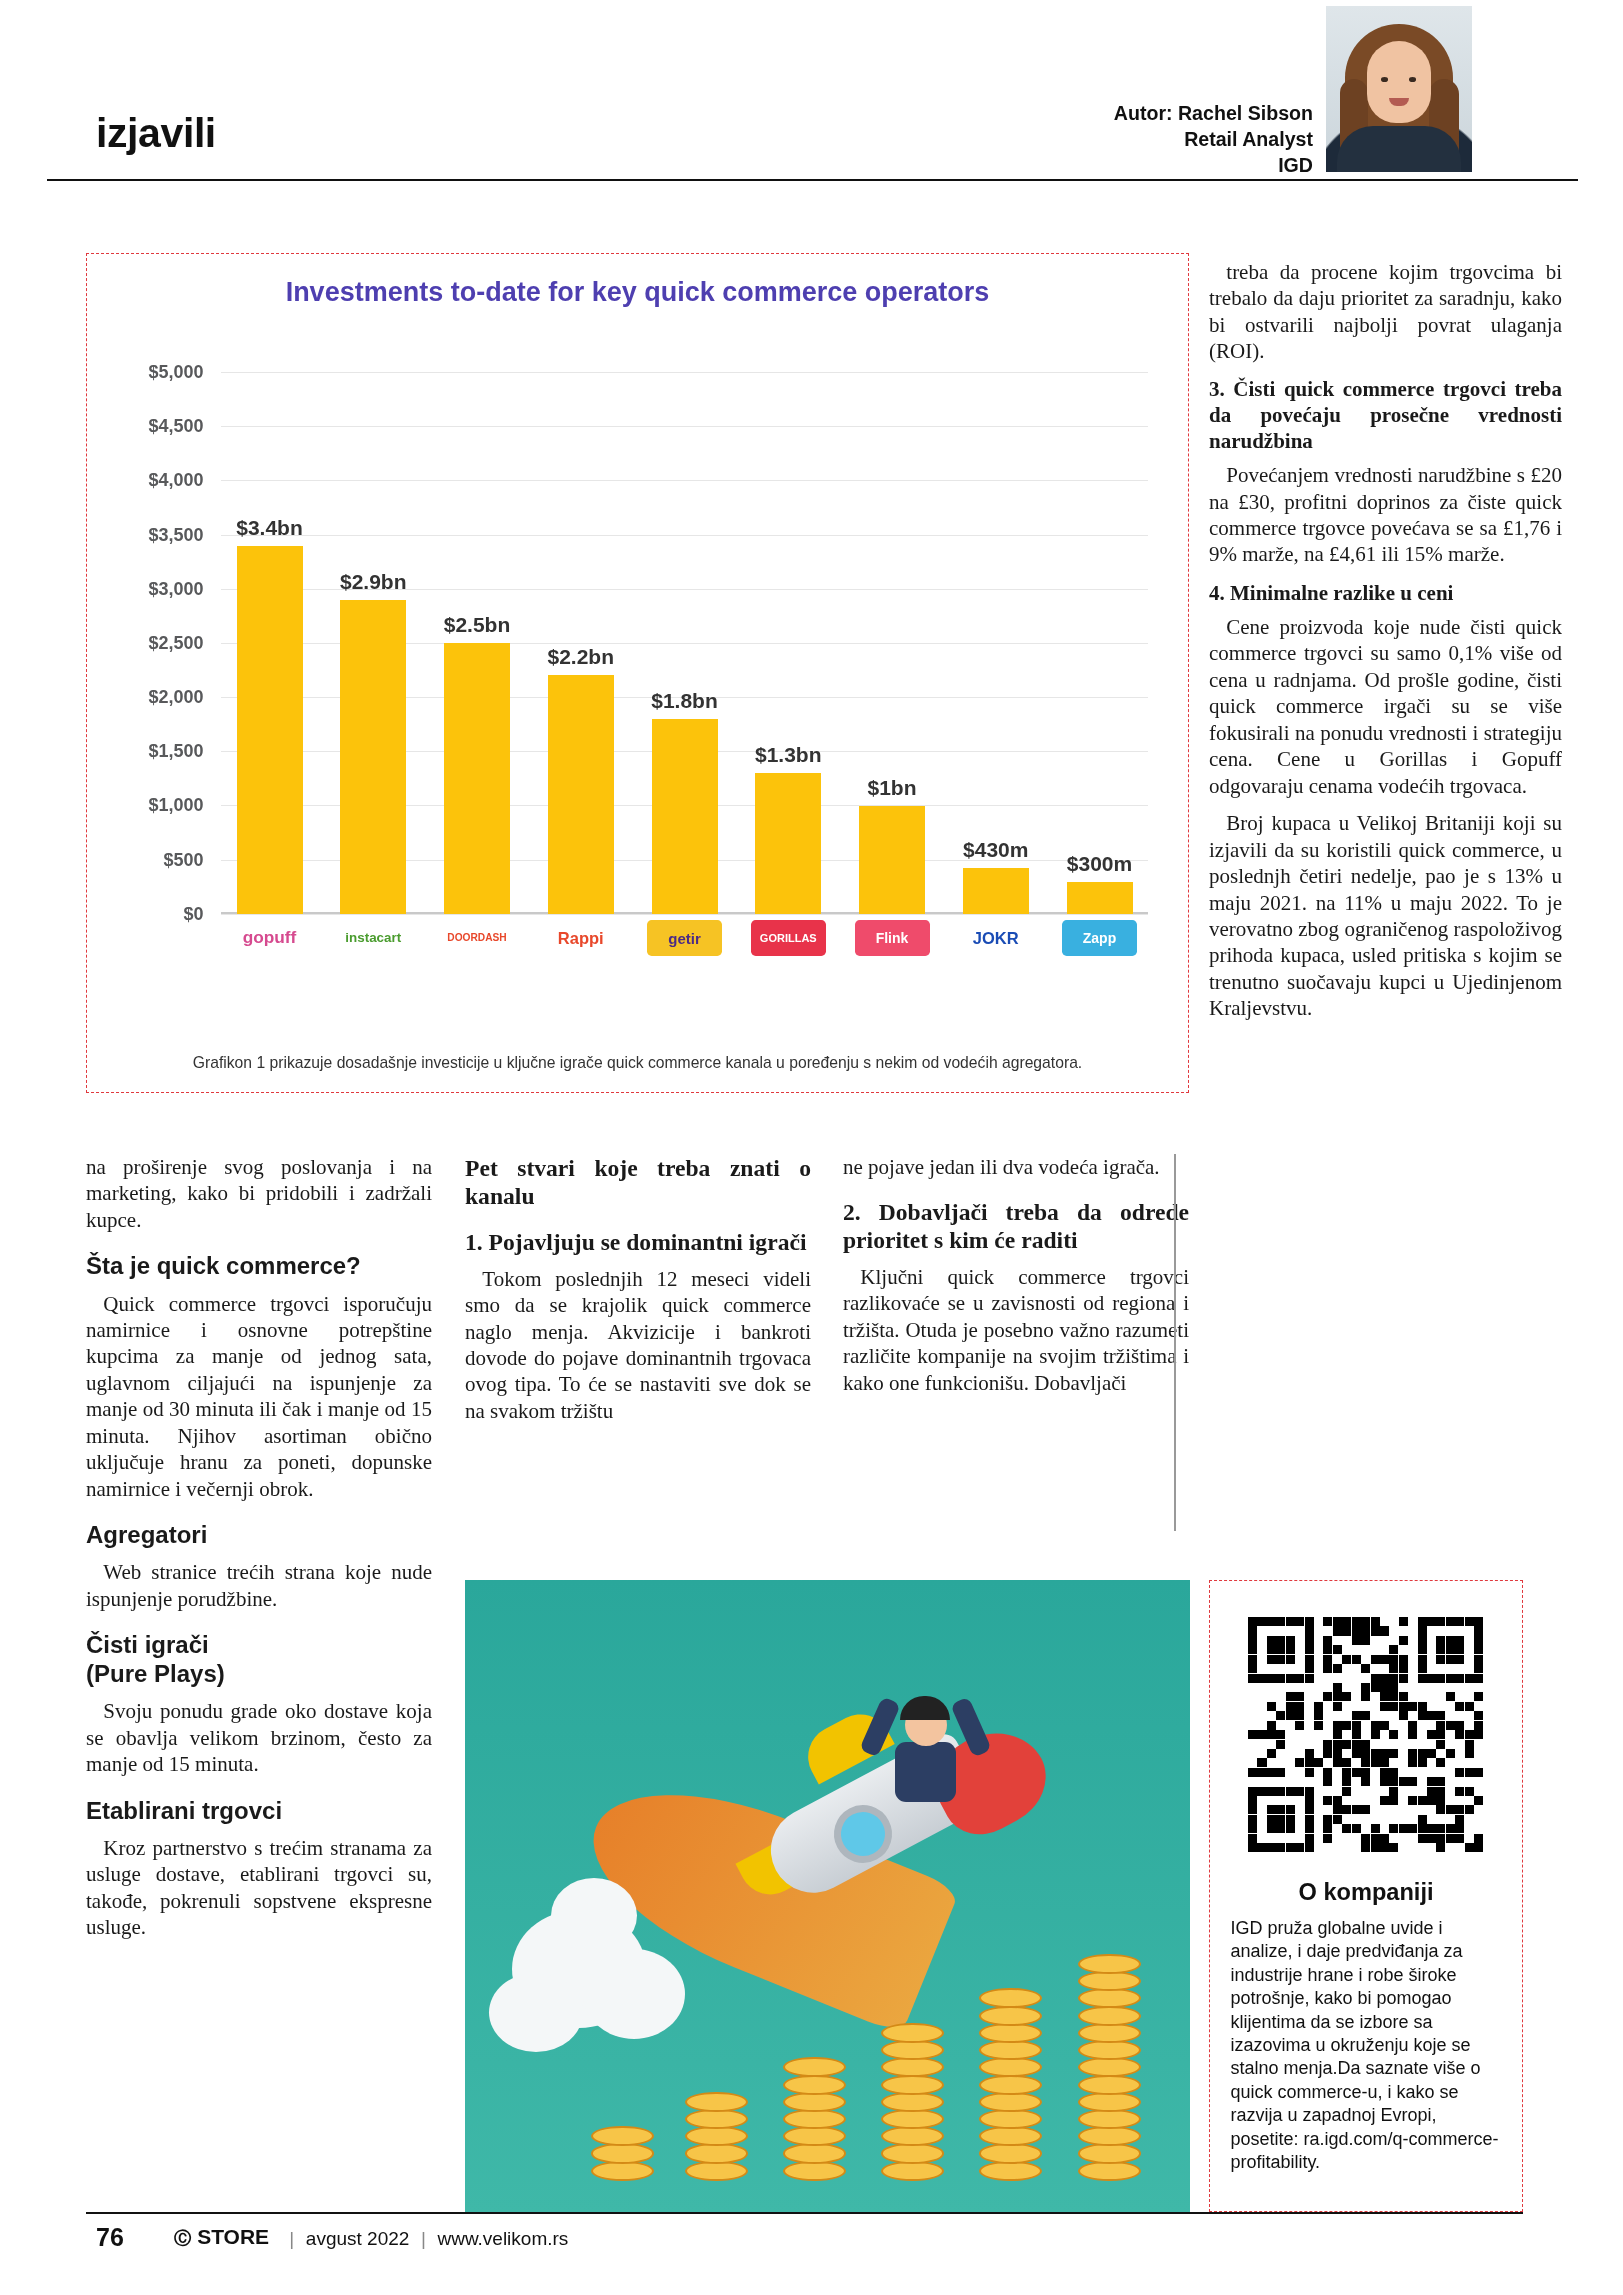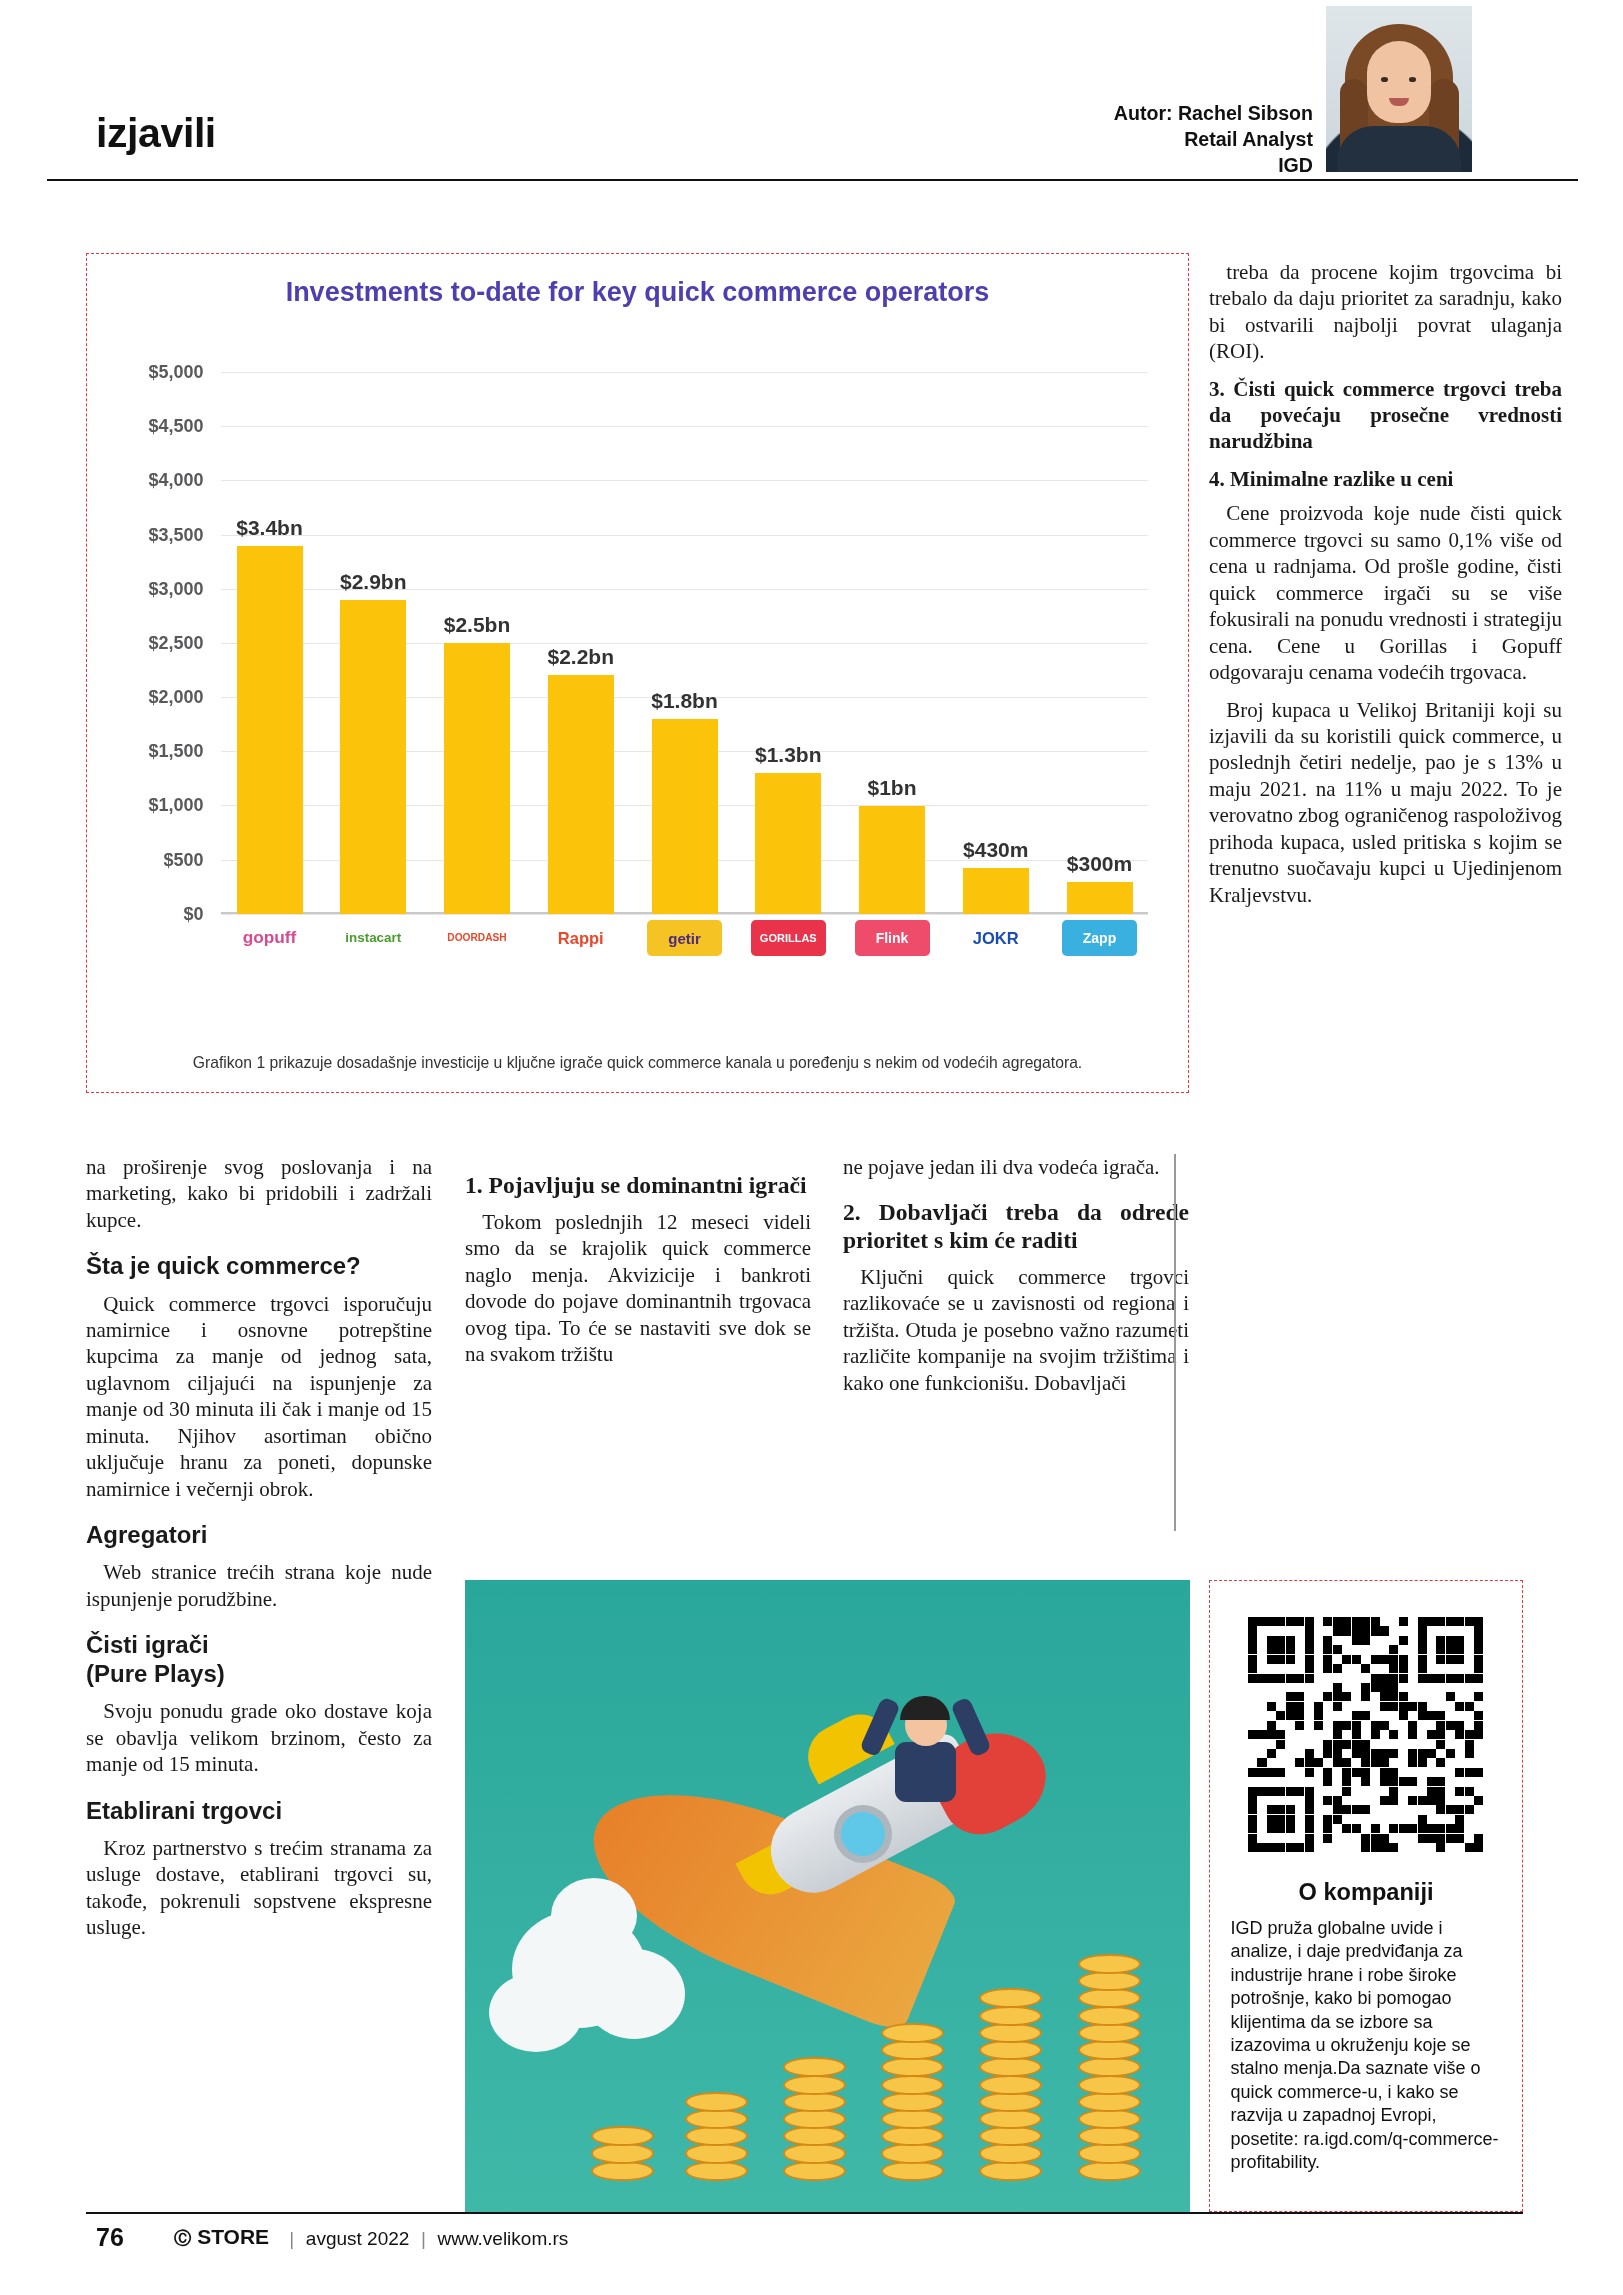--- a/index.html
+++ b/index.html
@@ -370,40 +370,42 @@
       <div class="logo" style="background: rgb(255, 255, 255); color: rgb(26, 76, 181); font-size: 16.5px;">JOKR</div>
       <div class="logo" style="background: rgb(57, 176, 224); color: rgb(255, 255, 255); font-size: 14px;">Zapp</div>
     </div>
 
   <div class="caption">Grafikon 1 prikazuje dosadašnje investicije u ključne igrače quick commerce kanala u poređenju s nekim od vodećih agregatora.</div>
 </div>
 
 <div class="col-right-top">
   <p>treba da procene kojim trgovcima bi trebalo da daju prioritet za saradnju, kako bi ostvarili najbolji povrat ulaganja (ROI).</p>
   <div class="subhead">3. Čisti quick commerce trgovci treba da povećaju prosečne vrednosti narudžbina</div>
+  <p>Povećanjem vrednosti narudžbine s £20 na £30, profitni doprinos za čiste quick commerce trgovce povećava se sa £1,76 i 9% marže, na £4,61 ili 15% marže.</p>
   <div class="subhead">4. Minimalne razlike u ceni</div>
   <p>Cene proizvoda koje nude čisti quick commerce trgovci su samo 0,1% više od cena u radnjama. Od prošle godine, čisti quick commerce irgači su se više fokusirali na ponudu vrednosti i strategiju cena. Cene u Gorillas i Gopuff odgovaraju cenama vodećih trgovaca.</p>
   <p>Broj kupaca u Velikoj Britaniji koji su izjavili da su koristili quick commerce, u poslednjh četiri nedelje, pao je s 13% u maju 2021. na 11% u maju 2022. To je verovatno zbog ograničenog raspoloživog prihoda kupaca, usled pritiska s kojim se trenutno suočavaju kupci u Ujedinjenom Kraljevstvu.</p>
 </div>
 
 <div class="body-cols">
   <div class="col c1">
     <p class="noind">na proširenje svog poslovanja i na marketing, kako bi pridobili i zadržali kupce.</p>
     <div class="h-sans">Šta je quick commerce?</div>
     <p>Quick commerce trgovci isporučuju namirnice i osnovne potrepštine kupcima za manje od jednog sata, uglavnom ciljajući na ispunjenje za manje od 30 minuta ili čak i manje od 15 minuta. Njihov asortiman obično uključuje hranu za poneti, dopunske namirnice i večernji obrok.</p>
     <div class="h-sans">Agregatori</div>
     <p>Web stranice trećih strana koje nude ispunjenje porudžbine.</p>
     <div class="h-sans" style="white-space:pre-line">Čisti igrači
 (Pure Plays)</div>
     <p>Svoju ponudu grade oko dostave koja se obavlja velikom brzinom, često za manje od 15 minuta.</p>
     <div class="h-sans">Etablirani trgovci</div>
     <p>Kroz partnerstvo s trećim stranama za usluge dostave, etablirani trgovci su, takođe, pokrenuli sopstvene ekspresne usluge.</p>
   </div>
 
   <div class="col c2">
+    <div class="h-serif" style="margin-top:0">Pet stvari koje treba znati o kanalu</div>
     <div class="h-serif">1. Pojavljuju se dominantni igrači</div>
     <p>Tokom poslednjih 12 meseci videli smo da se krajolik quick commerce naglo menja. Akvizicije i bankroti dovode do pojave dominantnih trgovaca ovog tipa. To će se nastaviti sve dok se na svakom tržištu</p>
   </div>
 
   <div class="col c3">
     <p class="noind">ne pojave jedan ili dva vodeća igrača.</p>
     <div class="h-serif">2. Dobavljači treba da odrede prioritet s kim će raditi</div>
     <p>Ključni quick commerce trgovci razlikovaće se u zavisnosti od regiona i tržišta. Otuda je posebno važno razumeti različite kompanije na svojim tržištima i kako one funkcionišu. Dobavljači</p>
   </div>
 </div>

